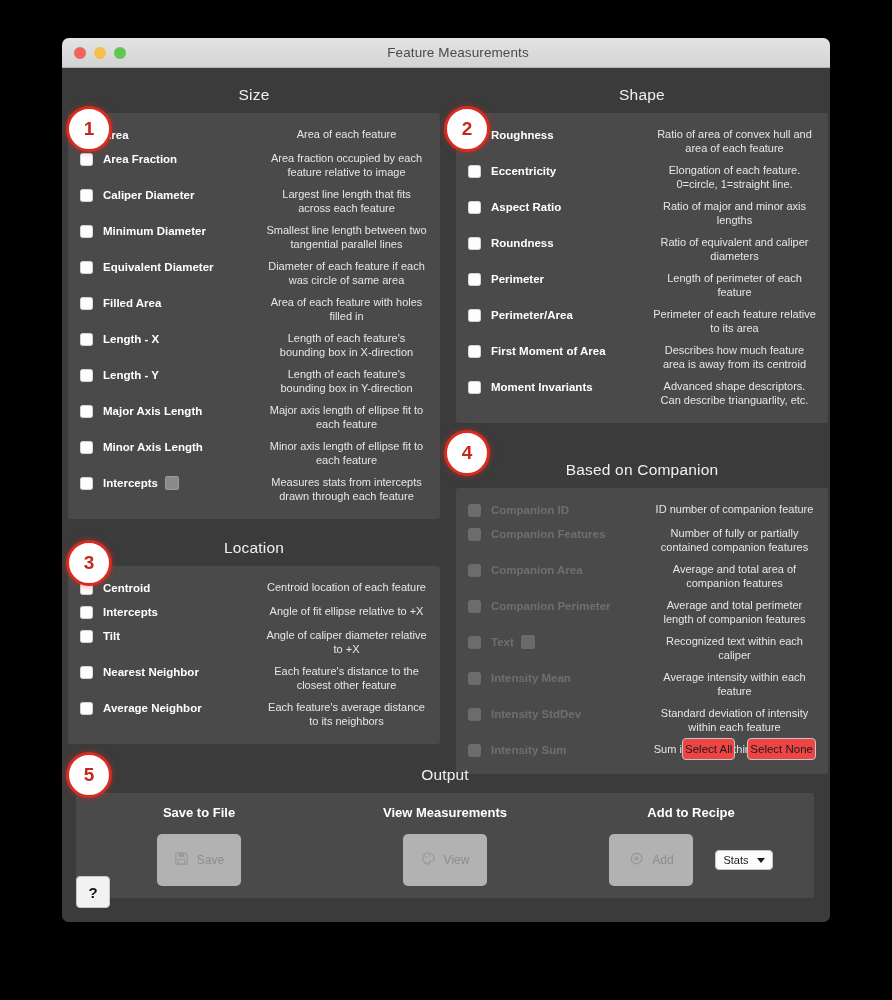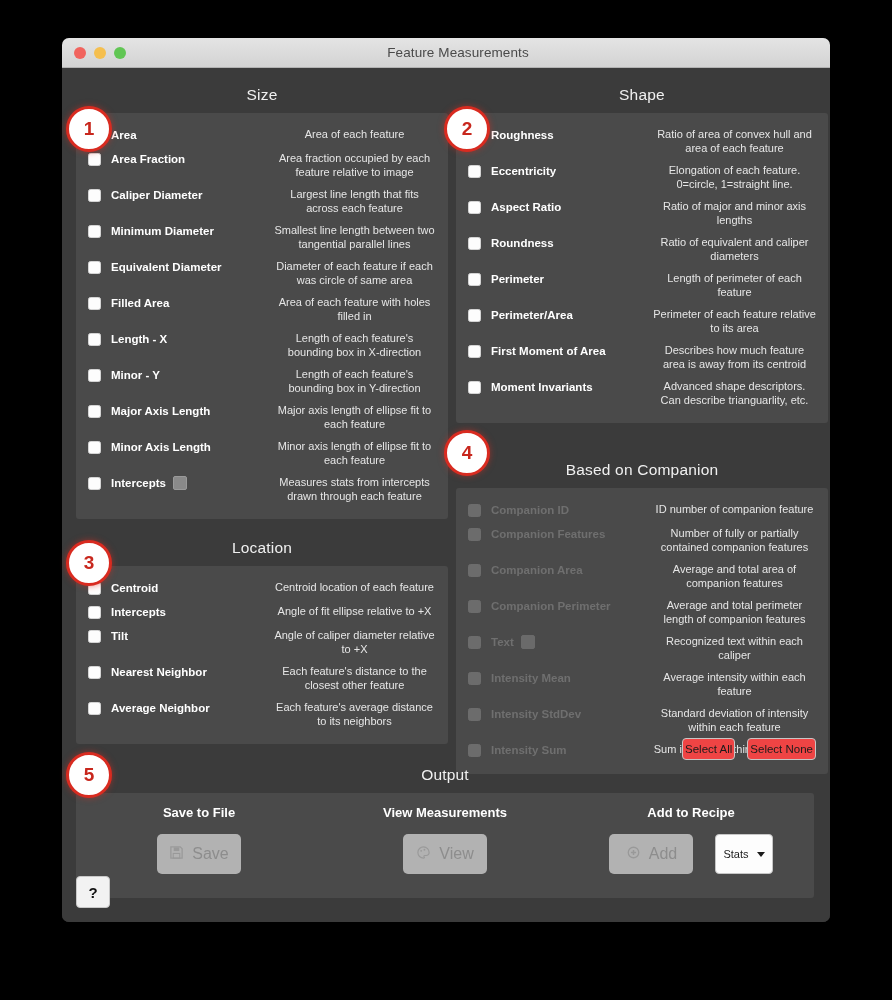--- a/index.html
+++ b/index.html
@@ -37,21 +37,21 @@
     letter-spacing:.1px;
     margin-left:24px;
   }
   
   .content{
     position:absolute;top:30px;left:0;right:0;bottom:0;
     background:#3b3b3b;
     border-bottom-left-radius:7px;border-bottom-right-radius:7px;
   }
   .col{position:absolute;}
-  .col-left{left:14px;top:12px;width:372px;}
+  .col-left{left:6px;top:12px;width:372px;}
   .col-right{left:394px;top:12px;width:372px;}
 
   .section-title{
     text-align:center;
     color:#f0f0f0;
     font-size:15.5px;
     letter-spacing:.2px;
     padding:6px 0 9px 0;
   }
   .panel{
@@ -156,26 +156,26 @@
   }
   .out-col{flex:1 1 33.33%;text-align:center;}
   .out-head{
     color:#ffffff;font-size:13px;font-weight:bold;
     margin-bottom:14px;
   }
   .big-btn{
     display:inline-flex;align-items:center;justify-content:center;gap:8px;
     background:#b2b2b2;
     border-radius:5px;
-    width:84px;height:40px;
+    width:84px;height:52px;
     color:#8d8d8d;
-    font-size:16px;
+    font-size:12px;
   }
   .big-btn svg{opacity:.65;}
-  .addrow{display:inline-flex;gap:22px;}
+  .addrow{display:inline-flex;align-items:center;gap:22px;}
   .dropdown{
     background:#fdfdfd;border:1px solid #c6c6c6;border-radius:4px;
     color:#1b1b1b;font-size:11px;
     padding:3px 7px;
     display:inline-flex;align-items:center;gap:8px;
   }
   .caret{
     width:0;height:0;
     border-left:4px solid transparent;border-right:4px solid transparent;
     border-top:5px solid #1b1b1b;
@@ -259,21 +259,21 @@
           <div class="row">
             <div class="cb"></div>
             <div class="label">
               <span>Length - X</span>
             </div>
             <div class="desc">Length of each feature's bounding box in X-direction</div>
           </div>
           <div class="row">
             <div class="cb"></div>
             <div class="label">
-              <span>Minor - Y</span>
+              <span>Length - Y</span>
             </div>
             <div class="desc">Length of each feature's bounding box in Y-direction</div>
           </div>
           <div class="row">
             <div class="cb"></div>
             <div class="label">
               <span>Major Axis Length</span>
             </div>
             <div class="desc">Major axis length of ellipse fit to each feature</div>
           </div>

